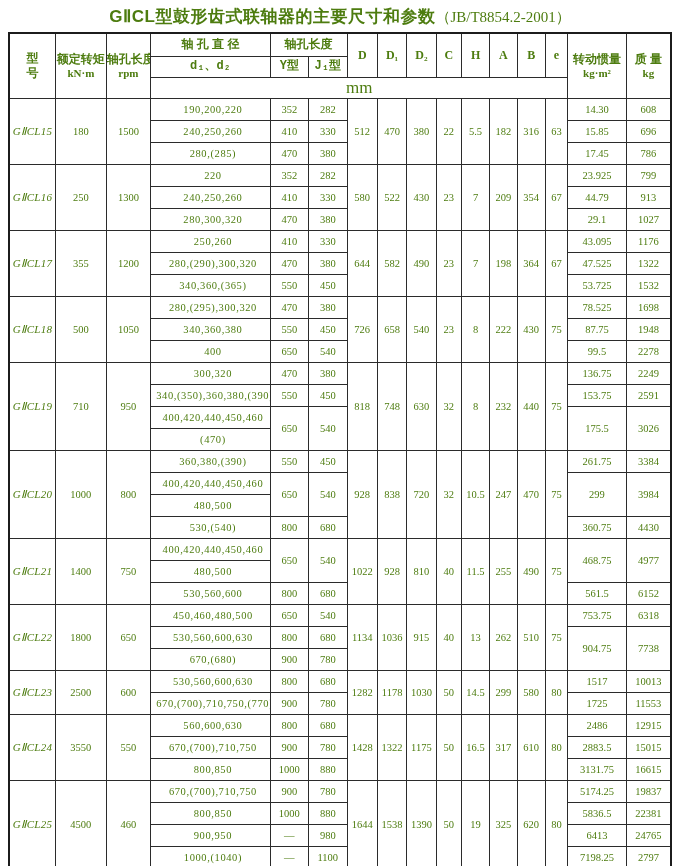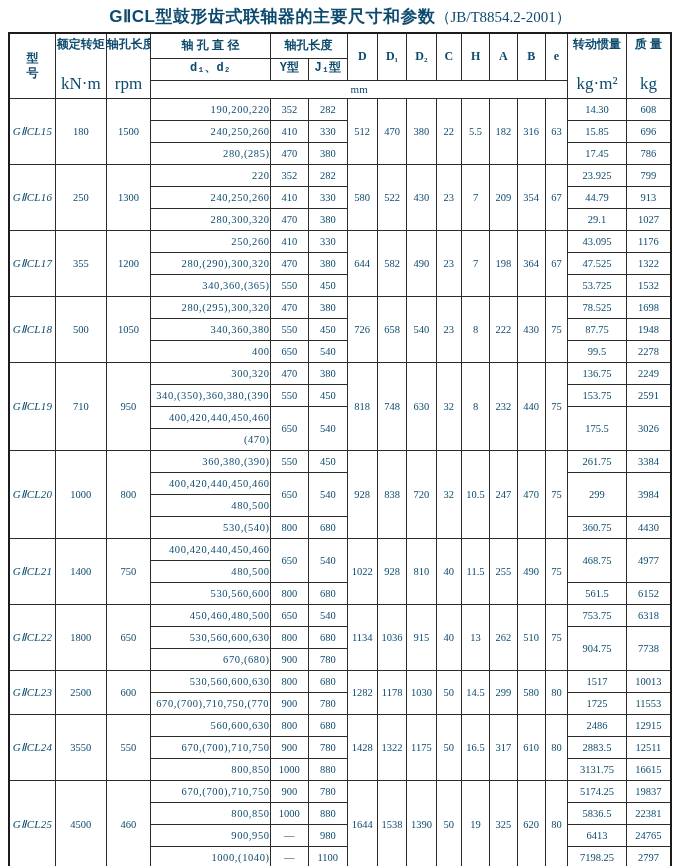--- a/index.html
+++ b/index.html
@@ -1,31 +1,31 @@
 <!DOCTYPE html>
 <html><head>
 <meta charset="utf-8">
 <style>
   html,body{margin:0;padding:0;background:#fff;}
   .page{width:680px;height:866px;background:#ffffff;position:relative;
-        font-family:"Liberation Serif",serif;color:#0c4a6e;overflow:hidden;}
+        font-family:"Liberation Serif",serif;color:#4d7c0f;overflow:hidden;}
   .title{width:100%;text-align:center;padding-top:6px;font-size:17px;line-height:22px;white-space:nowrap;}
   .title .t-main{font-weight:bold;font-family:"Liberation Sans",sans-serif;letter-spacing:.5px;}
   .title .t-paren{font-weight:normal;font-family:"Liberation Serif",serif;font-size:15px;}
   table.spec{border-collapse:collapse;table-layout:fixed;width:664px;margin:4px auto 0 auto;}
   table.spec th,table.spec td{border:1px solid #2b2b2b;padding:0;text-align:center;
         overflow:hidden;white-space:nowrap;}
   thead th{font-family:"Liberation Sans",sans-serif;font-weight:bold;font-size:12px;line-height:1.15;}
   thead .latin{font-family:"Liberation Serif",serif;font-size:12px;font-weight:bold;}
-  .stack{display:flex;flex-direction:column;justify-content:space-between;height:56px;padding:4px 0;}
-  .stack .u{font-family:"Liberation Serif",serif;font-weight:normal;font-size:17px;}
+  .stack{display:flex;flex-direction:column;justify-content:center;height:56px;padding:4px 0;}
+  .stack .u{font-family:"Liberation Serif",serif;font-weight:bold;font-size:11px;}
   .model-stack{line-height:1.25;}
-  .hr1 th{height:22px;} .hr2 th{height:20px;font-family:Liberation Mono, monospace;} .hr3 th{height:16px;font-family:"Liberation Serif",serif;font-weight:normal;font-size:11px;}
+  .hr1 th{height:22px;} .hr2 th{height:20px;font-family:Liberation Mono, monospace;} .hr3 th{height:16px;font-family:"Liberation Serif",serif;font-weight:normal;font-size:17px;}
   tbody td{height:21px;font-size:10.5px;font-family:"Liberation Serif",serif;}
-  tbody td.c-bore{text-align:right;padding-left:5px;letter-spacing:.6px;font-size:10.5px;}
+  tbody td.c-bore{text-align:center;padding-left:5px;letter-spacing:.6px;font-size:10.5px;}
   tbody td.c-model{font-size:11px;letter-spacing:.3px;font-style:italic;}
   tr.group-start td{border-top:1.5px solid #1c1c1c;}
   table.spec{border:2px solid #1c1c1c;}
 </style>
 </head>
 <body>
 
 <div class="page">
   <div class="title">
     <span class="t-main">GⅡCL型鼓形齿式联轴器的主要尺寸和参数</span><span class="t-paren">（JB/T8854.2-2001）</span>
@@ -400,21 +400,21 @@
           <td rowspan="3" class="c-num">610</td>
           <td rowspan="3" class="c-num">80</td>
           <td class="c-num">2486</td>
           <td class="c-num">12915</td>
         </tr>
         <tr>
           <td class="c-bore">670,(700),710,750</td>
           <td class="c-num">900</td>
           <td class="c-num">780</td>
           <td class="c-num">2883.5</td>
-          <td class="c-num">12511</td>
+          <td class="c-num">15015</td>
         </tr>
         <tr>
           <td class="c-bore">800,850</td>
           <td class="c-num">1000</td>
           <td class="c-num">880</td>
           <td class="c-num">3131.75</td>
           <td class="c-num">16615</td>
         </tr>
         <tr class="group-start">
           <td rowspan="4" class="c-model">GⅡCL25</td>

